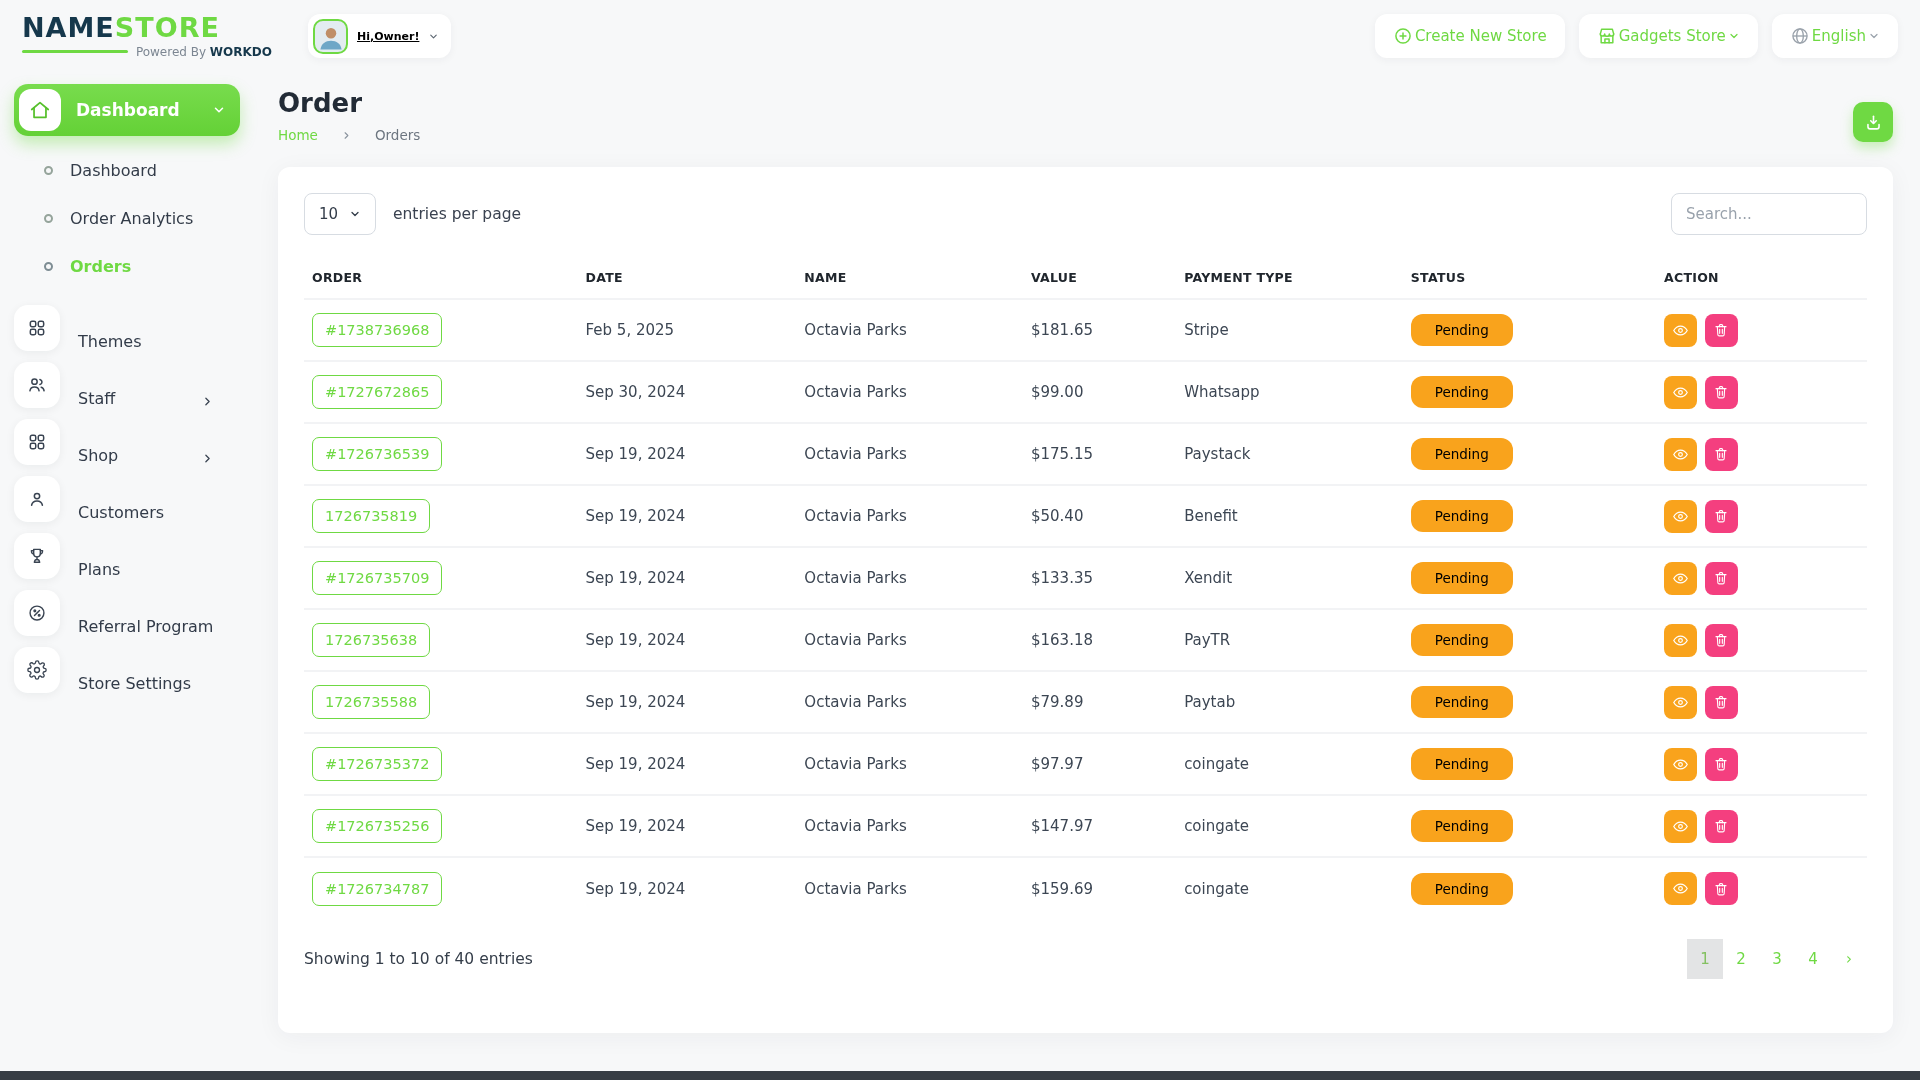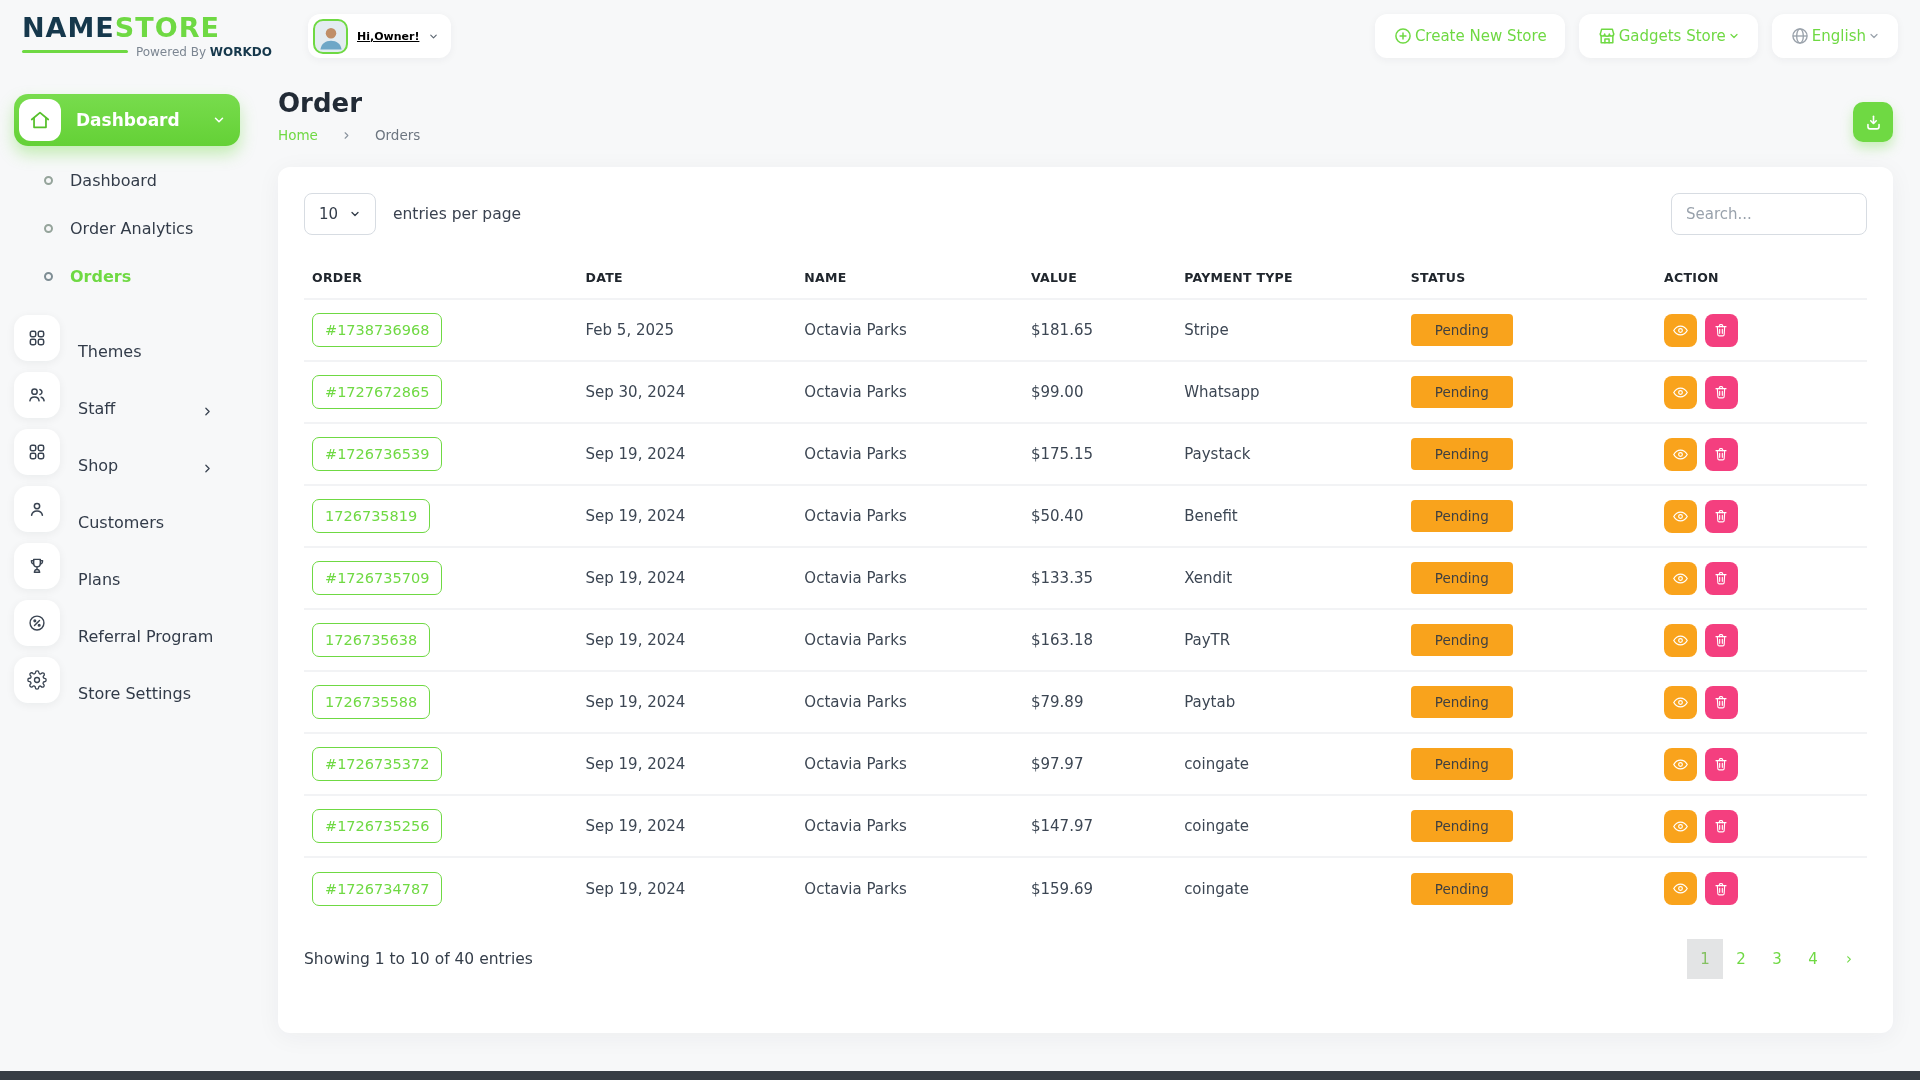--- a/index.html
+++ b/index.html
@@ -30,21 +30,21 @@
   .caret { color:#5b6570; }
 
   .topbar-spacer { flex:1; }
   .top-btn { background:#fff; border:none; border-radius:12px; height:44px;
     display:flex; align-items:center; gap:2px; padding:0 18px; margin-left:14px;
     color:#6fd943; font-size:15px; font-family:inherit; cursor:pointer;
     box-shadow:0 2px 8px rgba(30,40,50,.05); }
   .top-btn .gray { color:#9aa2ab; }
 
   
-  .sidebar { position:absolute; top:84px; left:0; width:252px; bottom:10px; padding:10px 12px 0 14px; }
+  .sidebar { position:absolute; top:74px; left:0; width:252px; bottom:10px; padding:10px 12px 0 14px; }
   .side-main { background:linear-gradient(180deg,#78dc4d,#64d136); border-radius:14px; height:52px;
     display:flex; align-items:center; padding:5px 14px 5px 5px; cursor:pointer;
     box-shadow:0 8px 16px rgba(111,217,67,.38); }
   .side-main .icon-box { width:42px; height:42px; background:#fff; border-radius:12px;
     display:flex; align-items:center; justify-content:center; color:#56c02b; }
   .side-main .lbl { color:#fff; font-size:17px; font-weight:700; margin-left:15px; }
   .side-main .chev { margin-left:auto; color:#fff; }
 
   .submenu { margin:10px 0 4px 30px; }
   .sub-item { height:48px; display:flex; align-items:center; gap:17px; cursor:pointer; }
@@ -87,21 +87,21 @@
 
   table { width:100%; border-collapse:collapse; margin-top:20px; table-layout:fixed; }
   th { padding:15px 8px 13px; }
   .th-inner { display:flex; align-items:center; font-size:12.5px; font-weight:700;
     letter-spacing:.3px; color:#20262d; cursor:pointer; }
   .sort { margin-left:auto; padding-right:14px; }
   td { height:62px; padding:0 8px; font-size:15px; color:#3c4653; border-top:2px solid #f2f3f5; }
   .order-chip { display:inline-block; border:1px solid #6fd943; color:#6fd943;
     border-radius:7px; padding:8px 12px; font-size:14.5px; background:#fff; cursor:pointer; }
   .badge { display:inline-block; width:102px; text-align:center; background:#f9a31c;
-    color:#404040; border-radius:4px; padding:8px 0; font-size:13.5px; }
+    color:#000000; border-radius:12px; padding:8px 0; font-size:13.5px; }
   .actions { display:flex; gap:8px; align-items:center; }
   .act { width:33px; height:33px; border:none; border-radius:8px; display:flex;
     align-items:center; justify-content:center; color:#fff; cursor:pointer; }
   .act.view { background:#f9a31c; }
   .act.del  { background:#f43f7f; }
 
   .table-footer { display:flex; align-items:center; margin-top:20px; }
   .showing { font-size:15.5px; color:#353e4a; }
   .pagination { margin-left:auto; display:flex; align-items:center; }
   .page-btn { min-width:36px; height:40px; display:flex; align-items:center; justify-content:center;

